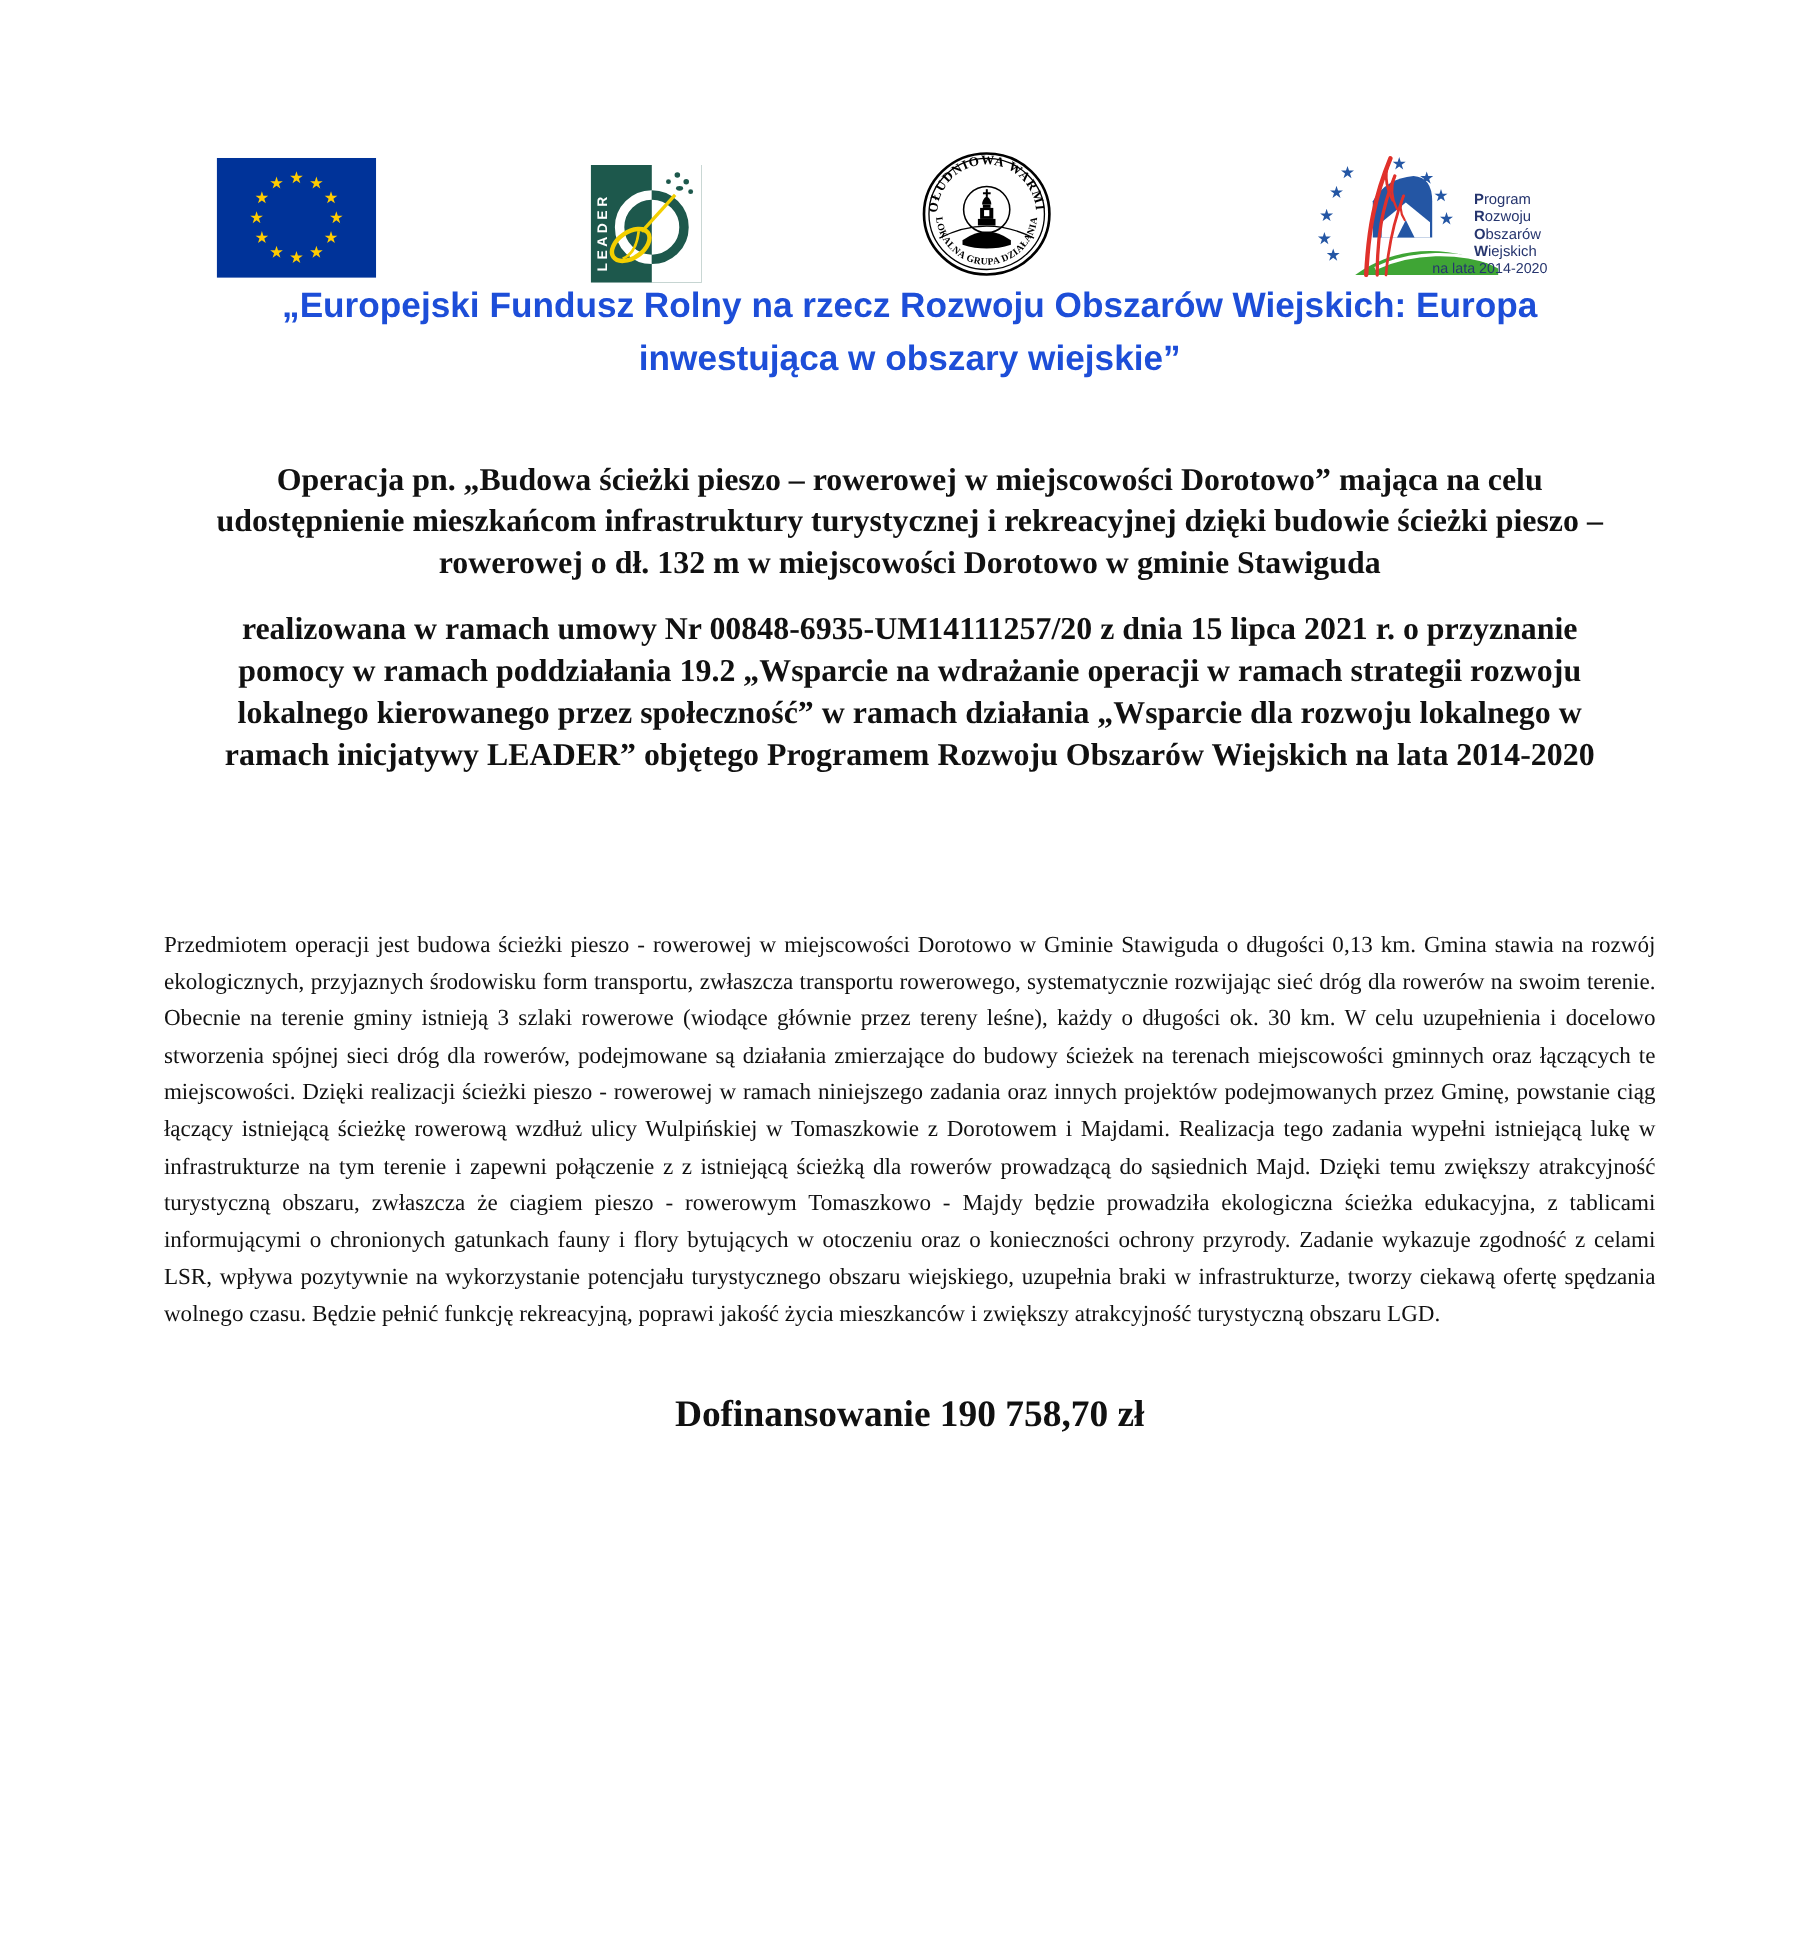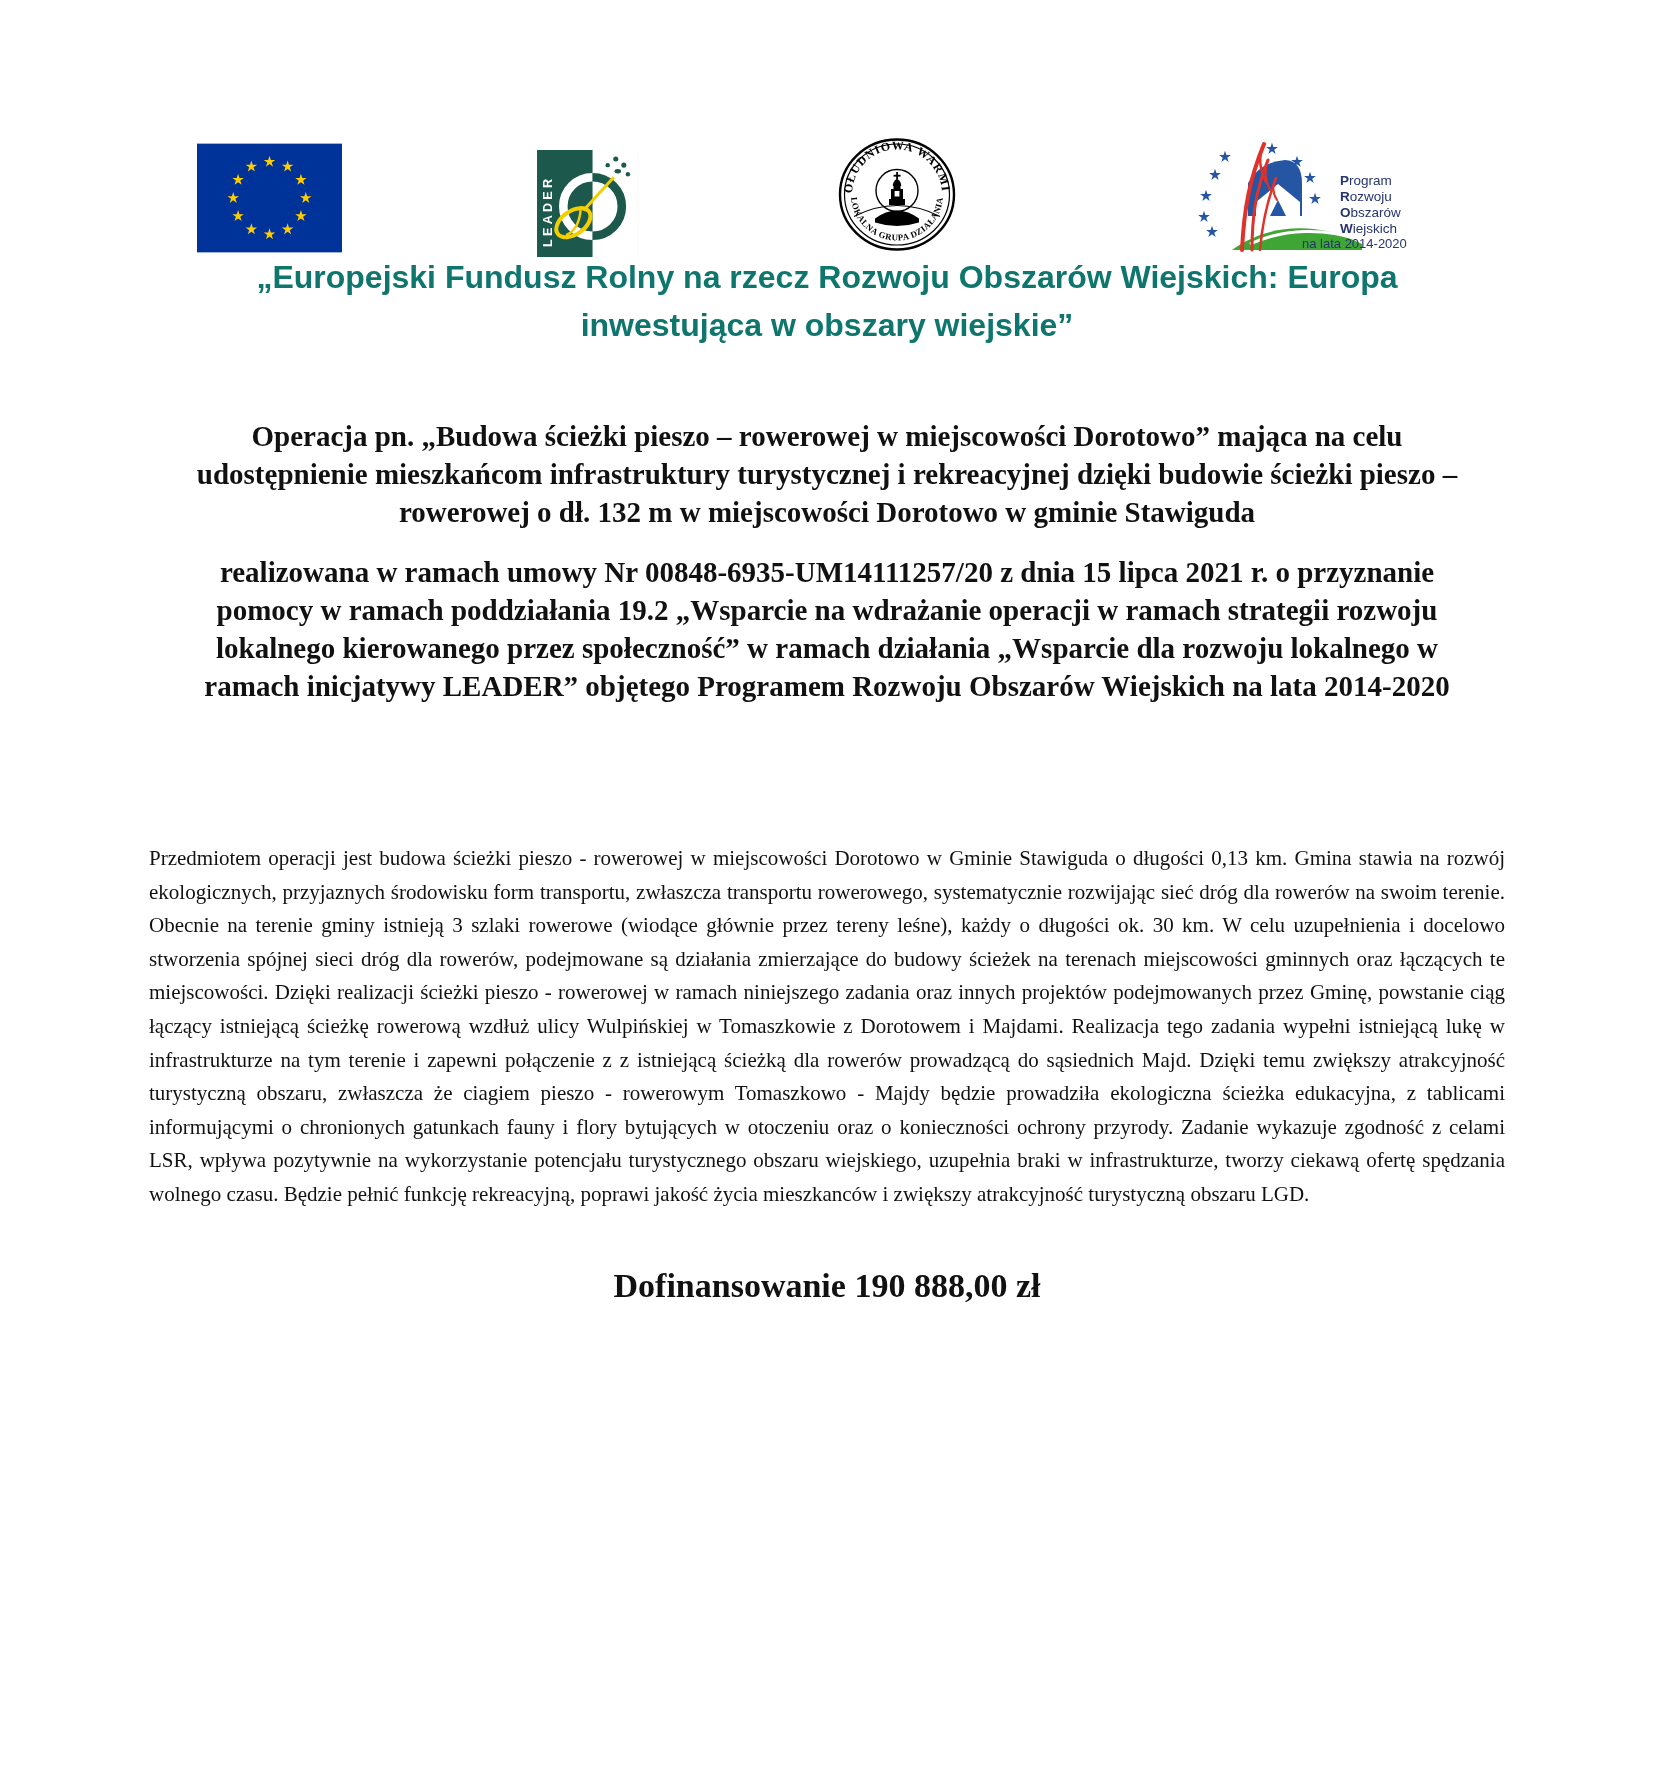--- a/index.html
+++ b/index.html
@@ -21,21 +21,21 @@
   .logo-prow{left:1190px;top:138px;width:240px;height:114px;}
   
   .heading{
     margin:253px auto 0 auto;
     max-width:1270px;
     text-align:center;
     font-family:"Liberation Sans", sans-serif;
     font-weight:bold;
     font-size:32px;
     line-height:48px;
-    color:#0f766e;
+    color:#1d4ed8;
   }
   .block-bold{
     margin:68px auto 0 auto;
     max-width:1310px;
     text-align:center;
     font-weight:bold;
     font-size:29px;
     line-height:38px;
   }
   .block-bold.second{margin-top:22px;}
@@ -183,15 +183,15 @@
   </div>
 
   <h1 class="heading">„Europejski Fundusz Rolny na rzecz Rozwoju Obszarów Wiejskich: Europa inwestująca w obszary wiejskie”</h1>
 
   <p class="block-bold">Operacja pn. „Budowa ścieżki pieszo – rowerowej w miejscowości Dorotowo” mająca na celu udostępnienie mieszkańcom infrastruktury turystycznej i rekreacyjnej dzięki budowie ścieżki pieszo – rowerowej o dł. 132 m w miejscowości Dorotowo w gminie Stawiguda</p>
 
   <p class="block-bold second">realizowana w ramach umowy Nr 00848-6935-UM14111257/20 z dnia 15 lipca 2021 r. o przyznanie pomocy w ramach poddziałania 19.2 „Wsparcie na wdrażanie operacji w ramach strategii rozwoju lokalnego kierowanego przez społeczność”  w ramach działania „Wsparcie dla rozwoju lokalnego w ramach inicjatywy LEADER” objętego Programem Rozwoju Obszarów Wiejskich na lata 2014-2020</p>
 
   <p class="body-text">Przedmiotem operacji jest budowa ścieżki pieszo - rowerowej w miejscowości Dorotowo w Gminie Stawiguda o długości 0,13 km. Gmina stawia na rozwój ekologicznych, przyjaznych środowisku form transportu, zwłaszcza transportu rowerowego, systematycznie rozwijając sieć dróg dla rowerów na swoim terenie. Obecnie na terenie gminy istnieją 3 szlaki rowerowe (wiodące głównie przez tereny leśne), każdy o długości ok. 30 km. W celu uzupełnienia i docelowo stworzenia spójnej sieci dróg dla rowerów, podejmowane są działania zmierzające do budowy ścieżek na terenach miejscowości gminnych oraz łączących te miejscowości. Dzięki realizacji ścieżki pieszo - rowerowej w ramach niniejszego zadania oraz innych projektów podejmowanych przez Gminę, powstanie ciąg łączący istniejącą ścieżkę rowerową wzdłuż ulicy Wulpińskiej w Tomaszkowie  z Dorotowem i Majdami. Realizacja tego zadania wypełni istniejącą lukę w infrastrukturze na tym terenie i zapewni połączenie z z istniejącą ścieżką dla rowerów prowadzącą do sąsiednich Majd. Dzięki temu zwiększy atrakcyjność turystyczną obszaru, zwłaszcza że ciagiem pieszo - rowerowym Tomaszkowo - Majdy będzie prowadziła ekologiczna ścieżka edukacyjna, z tablicami informującymi o chronionych gatunkach fauny i flory bytujących w otoczeniu oraz o konieczności ochrony przyrody. Zadanie wykazuje zgodność z celami LSR, wpływa pozytywnie na wykorzystanie potencjału turystycznego obszaru wiejskiego, uzupełnia braki w infrastrukturze, tworzy ciekawą ofertę spędzania wolnego czasu. Będzie pełnić funkcję rekreacyjną, poprawi jakość życia mieszkanców i zwiększy atrakcyjność turystyczną obszaru LGD.</p>
 
-  <p class="funding">Dofinansowanie 190 888,00 zł</p>
+  <p class="funding">Dofinansowanie 190 758,70 zł</p>
 
 </div>
 
 </body></html>

